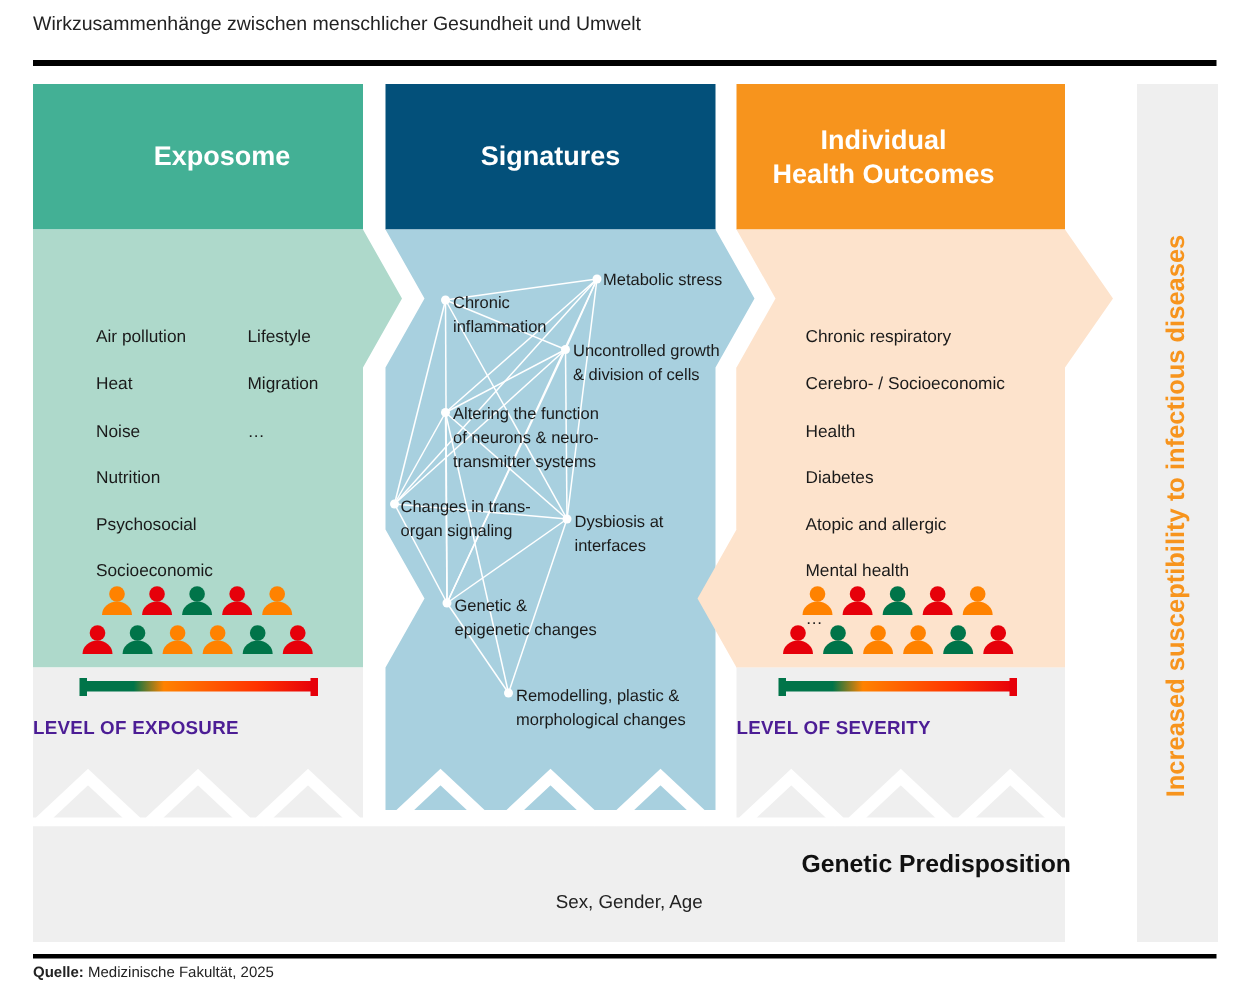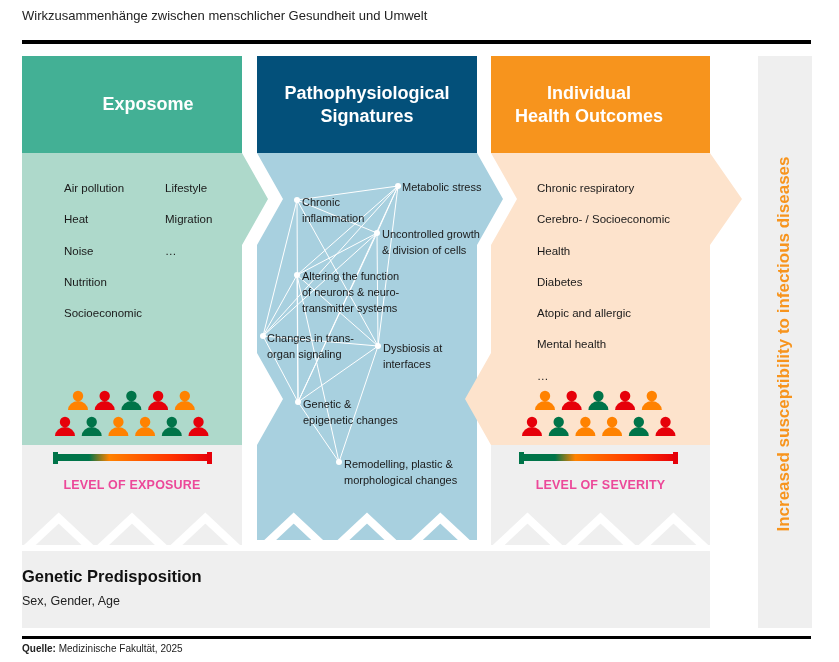--- a/index.html
+++ b/index.html
@@ -5,26 +5,26 @@
   html,body{margin:0;padding:0;background:#ffffff;}
   body{width:839px;height:662px;position:relative;overflow:hidden;font-family:"Liberation Sans","DejaVu Sans",sans-serif;color:#1a1a1a;}
   .title{position:absolute;left:22px;top:8px;font-size:13px;color:#222;}
   .rule{position:absolute;left:22px;right:28px;height:4px;background:#000;}
   .rule.top{top:40px;}
   .rule.bottom{top:636px;height:3px;}
   .source{position:absolute;left:22px;top:643px;font-size:10px;color:#222;}
   .source b{font-weight:bold;}
   svg.main{position:absolute;left:0;top:0;}
   .hdr{position:absolute;display:flex;align-items:center;justify-content:center;text-align:center;color:#fff;font-weight:bold;font-size:18px;line-height:23px;}
-  .list{position:absolute;font-size:11.5px;color:#1a1a1a;}
+  .list{position:absolute;font-size:11.5px;color:#1a1a1a;margin-top:37px;}
   .list div{height:31.3px;line-height:14px;}
   .node-label{position:absolute;font-size:11px;line-height:16px;color:#1a1a1a;white-space:nowrap;}
-  .level-label{position:absolute;font-size:12.5px;font-weight:bold;color:#ec4899;letter-spacing:0.2px;text-align:center;}
-  .genetic-title{position:absolute;left:22px;width:692px;top:567px;text-align:left;font-size:16.5px;font-weight:bold;color:#111;}
-  .genetic-sub{position:absolute;left:22px;width:715px;top:594px;text-align:left;font-size:12.5px;color:#222;}
+  .level-label{position:absolute;font-size:12.5px;font-weight:bold;color:#4c1d95;letter-spacing:0.2px;text-align:left;}
+  .genetic-title{position:absolute;left:22px;width:692px;top:567px;text-align:right;font-size:16.5px;font-weight:bold;color:#111;}
+  .genetic-sub{position:absolute;left:22px;width:715px;top:594px;text-align:center;font-size:12.5px;color:#222;padding-left:40px;}
   .side-text{position:absolute;left:784px;top:344px;transform:translate(-50%,-50%) rotate(-90deg);white-space:nowrap;color:#f7941d;font-weight:bold;font-size:17px;}
 </style>
 </head>
 <body>
 
 <div class="title">Wirkzusammenhänge zwischen menschlicher Gesundheit und Umwelt</div>
 <div class="rule top"></div>
 
 <svg class="main" width="839" height="662">
 
@@ -205,33 +205,33 @@
     <rect x="519" y="452" width="5" height="12" fill="#007449"></rect>
     <rect x="521" y="454" width="155" height="7" fill="url(#lvl)"></rect>
     <rect x="673" y="452" width="5" height="12" fill="#e6000a"></rect>
   </g>
 </svg>
 
 <div class="hdr" style="left:22px;top:56px;width:252px;height:97px;">
   <span>Exposome</span>
 </div>
 <div class="hdr" style="left:257px;top:56px;width:220px;height:97px;flex-direction:column;">
-  <span>Pathophysiological</span>
   <span>Signatures</span>
 </div>
 <div class="hdr" style="left:491px;top:56px;width:196px;height:97px;flex-direction:column;">
   <span>Individual</span>
   <span>Health Outcomes</span>
 </div>
 
 <div class="list" style="left:64px;top:181px;">
   <div>Air pollution</div>
   <div>Heat</div>
   <div>Noise</div>
   <div>Nutrition</div>
+  <div>Psychosocial</div>
   <div>Socioeconomic</div>
 </div>
 <div class="list" style="left:165px;top:181px;">
   <div>Lifestyle</div>
   <div>Migration</div>
   <div>…</div>
 </div>
 
 <div class="list" style="left:537px;top:181px;">
   <div>Chronic respiratory</div>

